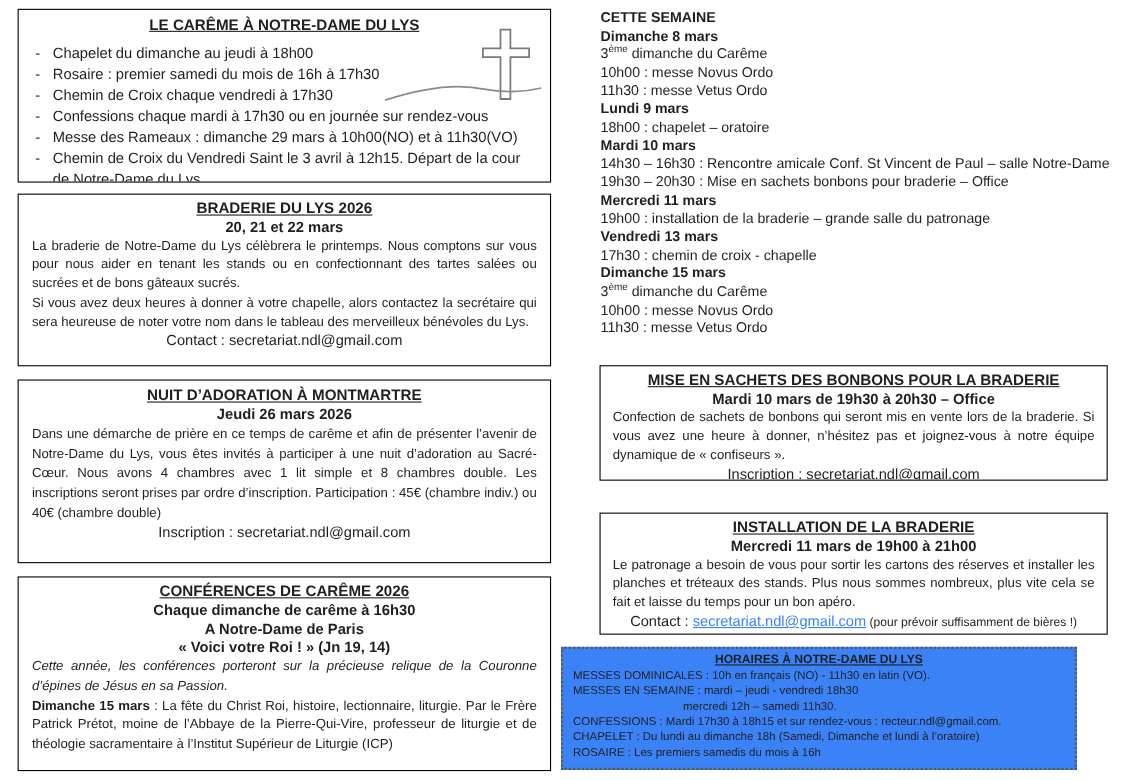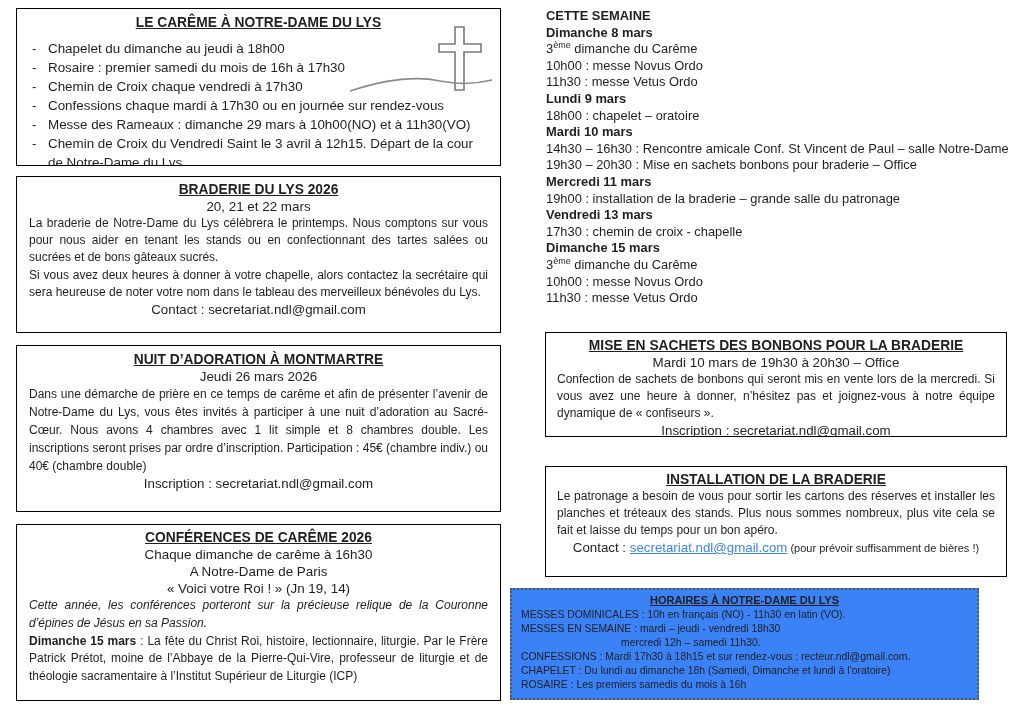--- a/index.html
+++ b/index.html
@@ -21,21 +21,21 @@
   #box-mise{top:332px;height:105px;}
   #box-installation{top:466px;height:111px;}
   #box-horaires{
     position:absolute;left:510px;top:588px;width:469px;height:112px;
     border:2px dotted #555;box-sizing:border-box;padding:3px 9px;overflow:hidden;background:#3b82f6;
   }
   .box-title{
     font-weight:bold;text-decoration:underline;text-align:center;
     font-size:13.8px;line-height:17px;white-space:nowrap;
   }
-  .box-subtitle{font-weight:normal;text-align:center;font-size:13.4px;line-height:17px;}
+  .box-subtitle{font-weight:bold;text-align:center;font-size:13.4px;line-height:17px;}
   .jtext{font-size:12px;text-align:justify;}
   .braderie-text{line-height:17.2px;}
   .adoration-text{line-height:18px;}
   .conf-text{line-height:17.8px;}
   .mise-text{line-height:17px;}
   .inst-text{line-height:17px;}
   .plain-line{font-size:13.3px;text-align:center;}
   .italic{font-style:italic;}
   .bold{font-weight:bold;}
   
@@ -138,26 +138,27 @@
       <div class="cs-line bold">Dimanche 15 mars</div>
       <div class="cs-line"><span>3</span><sup>ème</sup><span> dimanche du Carême</span></div>
       <div class="cs-line">10h00 : messe Novus Ordo</div>
       <div class="cs-line">11h30 : messe Vetus Ordo</div>
     </div>
 </div>
 
 <div class="box right-box" id="box-mise">
   <div class="box-title">MISE EN SACHETS DES BONBONS POUR LA BRADERIE</div>
   <div class="box-subtitle">Mardi 10 mars de 19h30 à 20h30 – Office</div>
-  <div class="jtext mise-text">Confection de sachets de bonbons qui seront mis en vente lors de la mercredi. Si vous avez une heure à donner, n’hésitez pas et joignez-vous à notre équipe dynamique de « confiseurs ».</div>
+  <div class="jtext mise-text">Confection de sachets de bonbons qui seront mis en vente lors de la braderie. Si vous avez une heure à donner, n’hésitez pas et joignez-vous à notre équipe dynamique de « confiseurs ».</div>
   <div class="plain-line mise-text">Inscription : secretariat.ndl@gmail.com</div>
 </div>
 
 <div class="box right-box" id="box-installation">
   <div class="box-title">INSTALLATION DE LA BRADERIE</div>
+  <div class="box-subtitle">Mercredi 11 mars de 19h00 à 21h00</div>
   <div class="jtext inst-text">Le patronage a besoin de vous pour sortir les cartons des réserves et installer les planches et tréteaux des stands. Plus nous sommes nombreux, plus vite cela se fait et laisse du temps pour un bon apéro.</div>
   <div class="plain-line inst-text"><span>Contact : </span><span class="email-link">secretariat.ndl@gmail.com</span><span class="small-note"> (pour prévoir suffisamment de bières !)</span></div>
 </div>
 
 <div id="box-horaires">
   <div class="box-title">HORAIRES À NOTRE-DAME DU LYS</div>
   <div id="horaires-lines">
       <div class="hr-line">MESSES DOMINICALES : 10h en français (NO) - 11h30 en latin (VO).</div>
       <div class="hr-line">MESSES EN SEMAINE : mardi – jeudi - vendredi 18h30</div>
       <div class="hr-line indent">mercredi 12h – samedi 11h30.</div>

